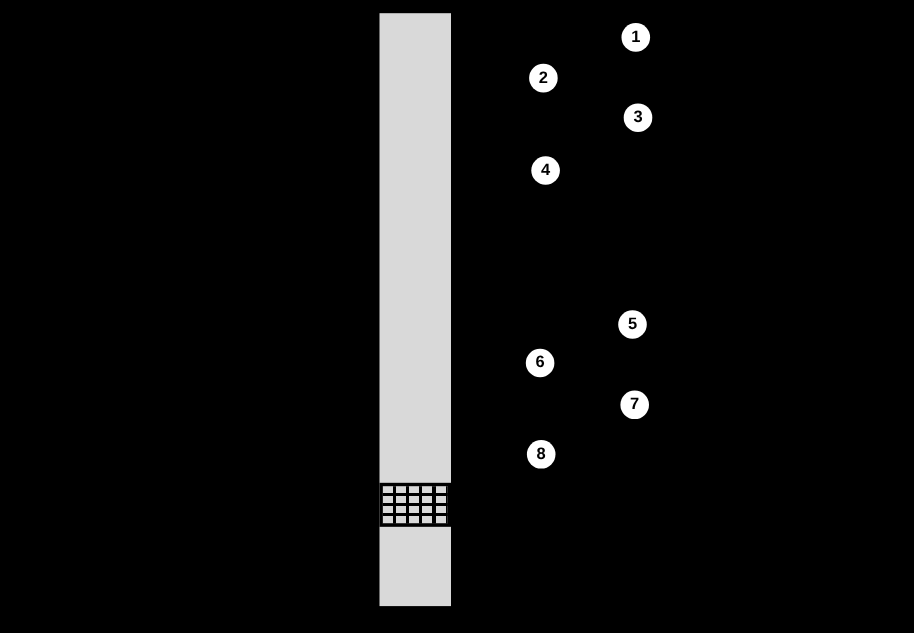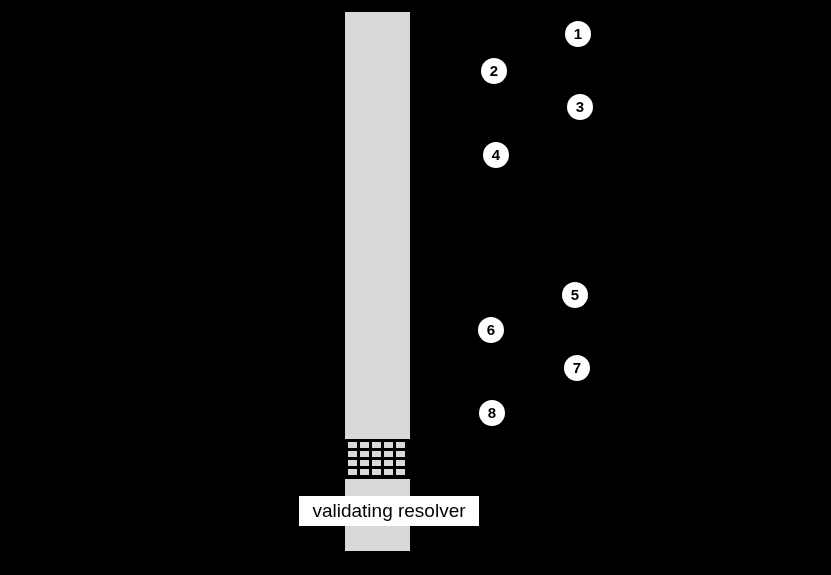--- a/index.html
+++ b/index.html
@@ -74,21 +74,20 @@
 <body>
 
 <div class="canvas">
 
   <div class="timeline-bar"></div>
 
   <div class="grid-segment"></div>
 
   <div class="timeline-bar-lower"></div>
 
-  <div class="resolver-label">validating resolver</div>
 
   <div class="step-circle" style="left:565px; top:21px">1</div>
   <div class="step-circle" style="left:481px; top:58px">2</div>
   <div class="step-circle" style="left:567px; top:94px">3</div>
   <div class="step-circle" style="left:483px; top:142px">4</div>
   <div class="step-circle" style="left:562px; top:282px">5</div>
   <div class="step-circle" style="left:478px; top:317px">6</div>
   <div class="step-circle" style="left:564px; top:355px">7</div>
   <div class="step-circle" style="left:479px; top:400px">8</div>
 

